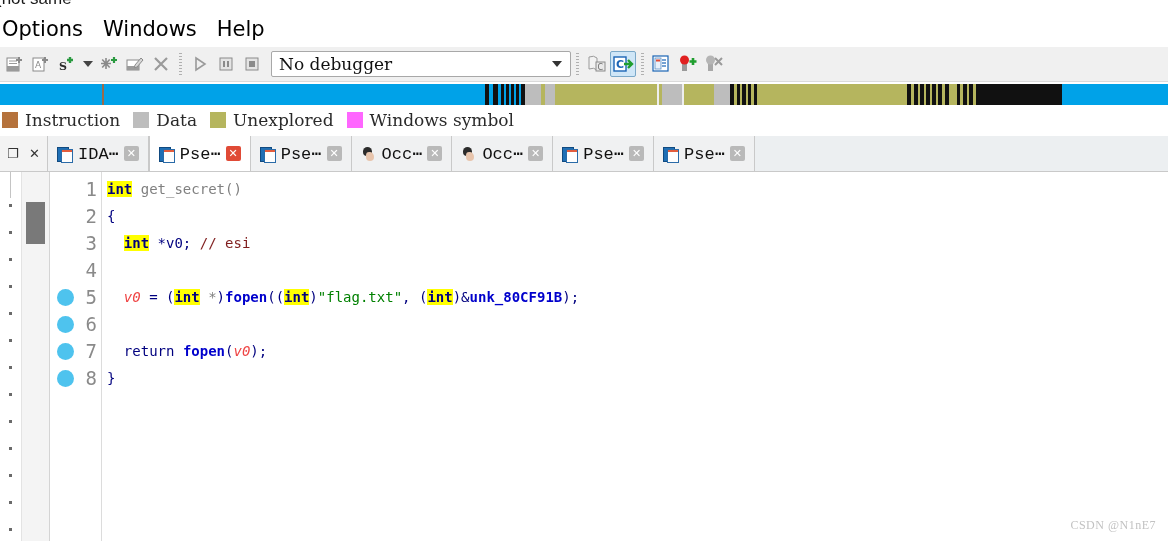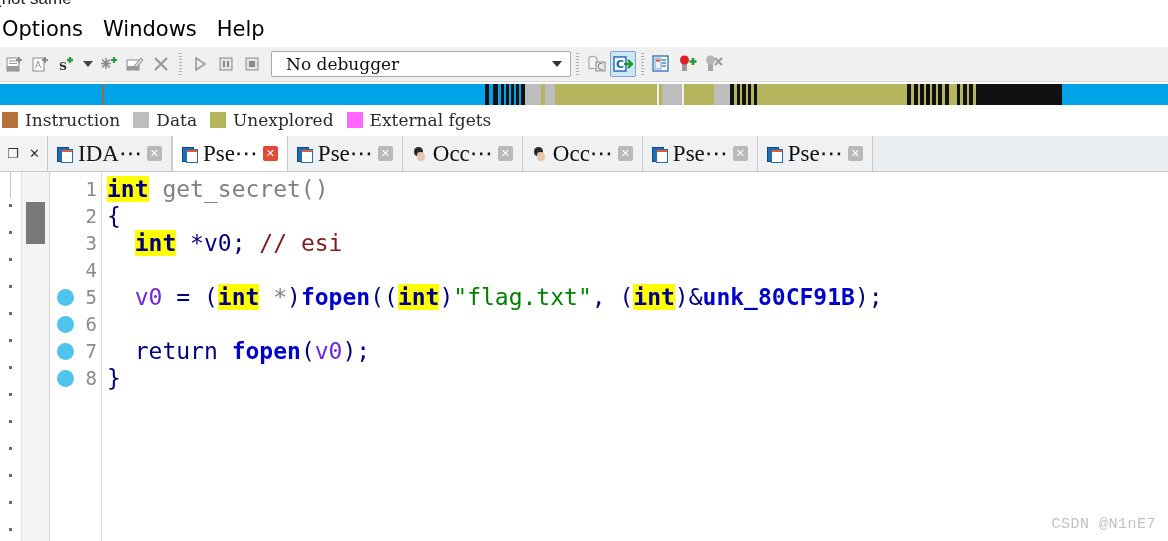--- a/index.html
+++ b/index.html
@@ -100,21 +100,21 @@
     border: 1px solid #a8a8a8;
     border-radius: 2px;
     display: flex; align-items: center;
     position: relative;
     flex: 0 0 auto;
   }
   .dbg-select .lbl {
     font-family: "DejaVu Serif", serif;
     font-size: 17px;
     color: #111;
-    padding-left: 14px;
+    padding-left: 7px;
     white-space: nowrap;
   }
   .dbg-select .dd {
     position: absolute; right: 8px; top: 50%;
     transform: translateY(-50%);
     width: 0; height: 0;
     border-left: 5px solid transparent;
     border-right: 5px solid transparent;
     border-top: 6px solid #333;
   }
@@ -179,22 +179,22 @@
     position: relative;
   }
   .tab.active {
     background: #ffffff;
     border-top: 1px solid #c9c9c9;
     border-left: 1px solid #c9c9c9;
     height: 36px;
     z-index: 2;
   }
   .tab-label {
-    font-family: Liberation Serif, serif;
-    font-size: 23px;
+    font-family: Liberation Mono, monospace;
+    font-size: 17px;
     color: #111;
     white-space: nowrap;
   }
   .tab-x {
     width: 15px; height: 15px;
     background: #b9b9b9;
     border-radius: 2px;
     display: flex; align-items: center; justify-content: center;
     font-size: 11px; color: #fff;
     font-family: "DejaVu Sans", sans-serif;
@@ -291,40 +291,40 @@
     flex: 1 1 auto;
     height: 369px;
     background: #ffffff;
     position: relative;
     overflow: hidden;
   }
   .codeline {
     position: absolute; left: 5px;
     height: 27px; line-height: 27px;
     font-family: "DejaVu Sans Mono", monospace;
-    font-size: 23px;
+    font-size: 14px;
     white-space: pre;
   }
   .k-hl { background: #ffff00; color: #00007f; font-weight: 700; }
   .t-fn { color: #808080; }
   .t-def { color: #00007f; }
-  .t-var { color: #6d28d9; }
+  .t-var { color: #ef4444; font-style: italic; }
   .t-com { color: #7f1d1d; }
   .t-call { color: #0000cc; font-weight: 700; }
   .t-str { color: #008000; }
   .t-num { color: #00007f; }
   .t-kw { color: #00007f; }
   .t-gray { color: #808080; }
 
   
   .watermark {
     position: absolute;
     right: 12px; bottom: 8px;
-    font-family: Liberation Mono, monospace;
-    font-size: 15px;
+    font-family: Liberation Serif, serif;
+    font-size: 12px;
     color: #c2c2c2;
     letter-spacing: 0.5px;
     user-select: none;
     margin-top: 48px;
   }
 </style>
 </head>
 <body>
 
 <div id="app">
@@ -523,21 +523,21 @@
       <div class="lg-item">
         <div class="lg-sw" style="background: rgb(189, 189, 189);"></div>
         <div class="lg-txt">Data</div>
       </div>
       <div class="lg-item">
         <div class="lg-sw" style="background: rgb(181, 181, 94);"></div>
         <div class="lg-txt">Unexplored</div>
       </div>
       <div class="lg-item">
         <div class="lg-sw" style="background: rgb(255, 102, 255);"></div>
-        <div class="lg-txt">External  fgets</div>
+        <div class="lg-txt">Windows  symbol</div>
       </div>
     </div>
 
   <div class="tabstrip">
     <div class="dockbtns">
       <span class="dock-ic">❐</span>
       <span class="dock-ic">✕</span>
     </div>
     <div id="tabs-host" style="display:flex; align-items:flex-end; height:36px;">
         <div class="tab">

